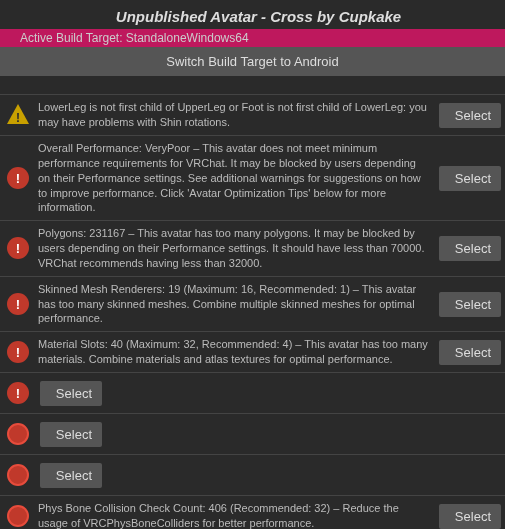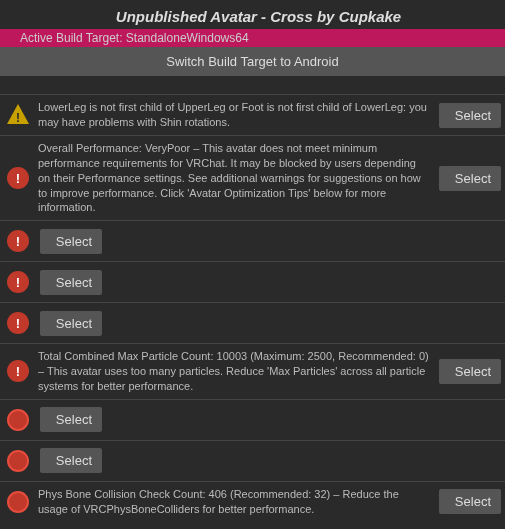--- a/index.html
+++ b/index.html
@@ -159,45 +159,47 @@
       </div>
       <div class="row-text">Overall Performance: VeryPoor – This avatar does not meet minimum performance requirements for VRChat. It may be blocked by users depending on their Performance settings. See additional warnings for suggestions on how to improve performance. Click 'Avatar Optimization Tips' below for more information.</div>
       <div class="row-btn-wrap">
         <button class="select-btn">Select</button>
       </div>
     </div>
     <div class="row">
       <div class="row-icon">
         <div class="icon-error-wrap">!</div>
       </div>
-      <div class="row-btn-wrap">
-        <button class="select-btn">Select</button>
-      </div>
-    </div>
-    <div class="row">
-      <div class="row-icon">
-        <div class="icon-error-wrap">!</div>
-      </div>
-      <div class="row-btn-wrap">
-        <button class="select-btn">Select</button>
-      </div>
-    </div>
-    <div class="row">
-      <div class="row-icon">
-        <div class="icon-error-wrap">!</div>
-      </div>
-      <div class="row-btn-wrap">
-        <button class="select-btn">Select</button>
-      </div>
-    </div>
-    <div class="row">
-      <div class="row-icon">
-        <div class="icon-error-wrap">!</div>
-      </div>
-      <div class="row-text">Total Combined Max Particle Count: 10003 (Maximum: 2500, Recommended: 0) – This avatar uses too many particles. Reduce 'Max Particles' across all particle systems for better performance.</div>
+      <div class="row-text">Polygons: 231167 – This avatar has too many polygons. It may be blocked by users depending on their Performance settings. It should have less than 70000. VRChat recommends having less than 32000.</div>
+      <div class="row-btn-wrap">
+        <button class="select-btn">Select</button>
+      </div>
+    </div>
+    <div class="row">
+      <div class="row-icon">
+        <div class="icon-error-wrap">!</div>
+      </div>
+      <div class="row-text">Skinned Mesh Renderers: 19 (Maximum: 16, Recommended: 1) – This avatar has too many skinned meshes. Combine multiple skinned meshes for optimal performance.</div>
+      <div class="row-btn-wrap">
+        <button class="select-btn">Select</button>
+      </div>
+    </div>
+    <div class="row">
+      <div class="row-icon">
+        <div class="icon-error-wrap">!</div>
+      </div>
+      <div class="row-text">Material Slots: 40 (Maximum: 32, Recommended: 4) – This avatar has too many materials. Combine materials and atlas textures for optimal performance.</div>
+      <div class="row-btn-wrap">
+        <button class="select-btn">Select</button>
+      </div>
+    </div>
+    <div class="row">
+      <div class="row-icon">
+        <div class="icon-error-wrap">!</div>
+      </div>
       <div class="row-btn-wrap">
         <button class="select-btn">Select</button>
       </div>
     </div>
     <div class="row">
       <div class="row-icon">
         <div class="icon-circle-red"></div>
       </div>
       <div class="row-btn-wrap">
         <button class="select-btn">Select</button>

